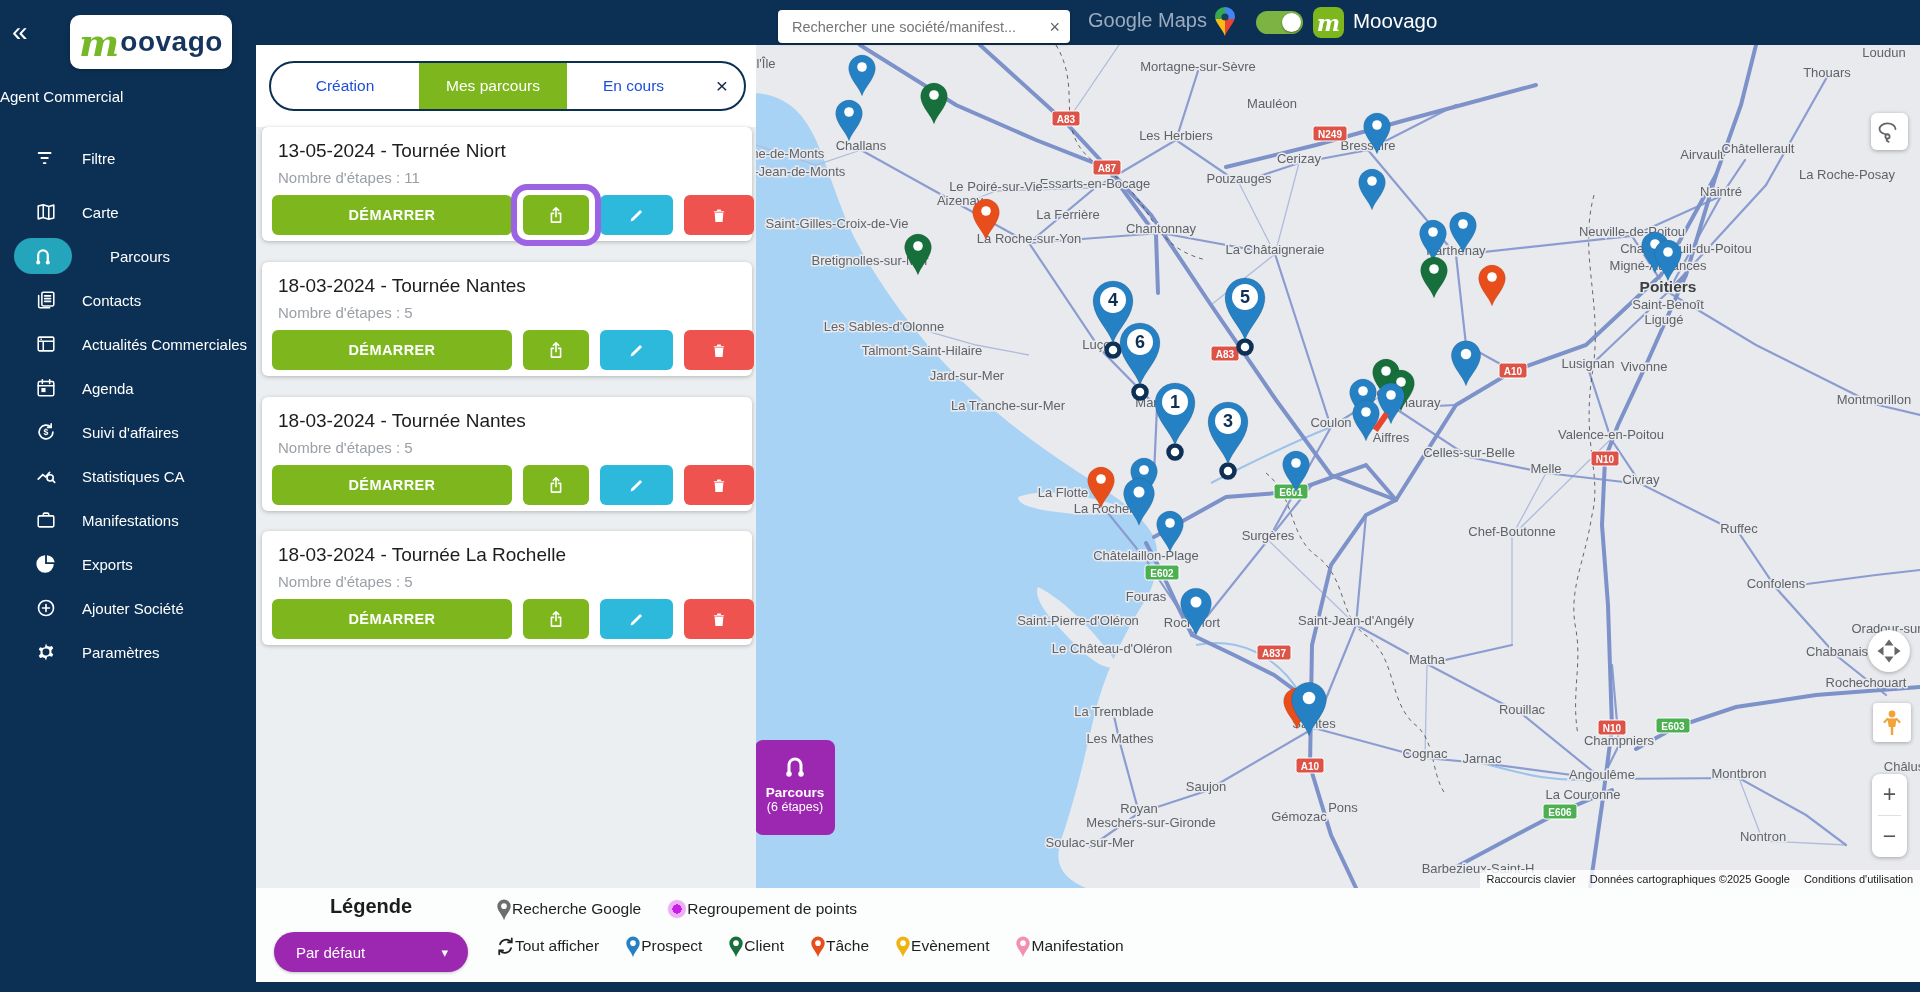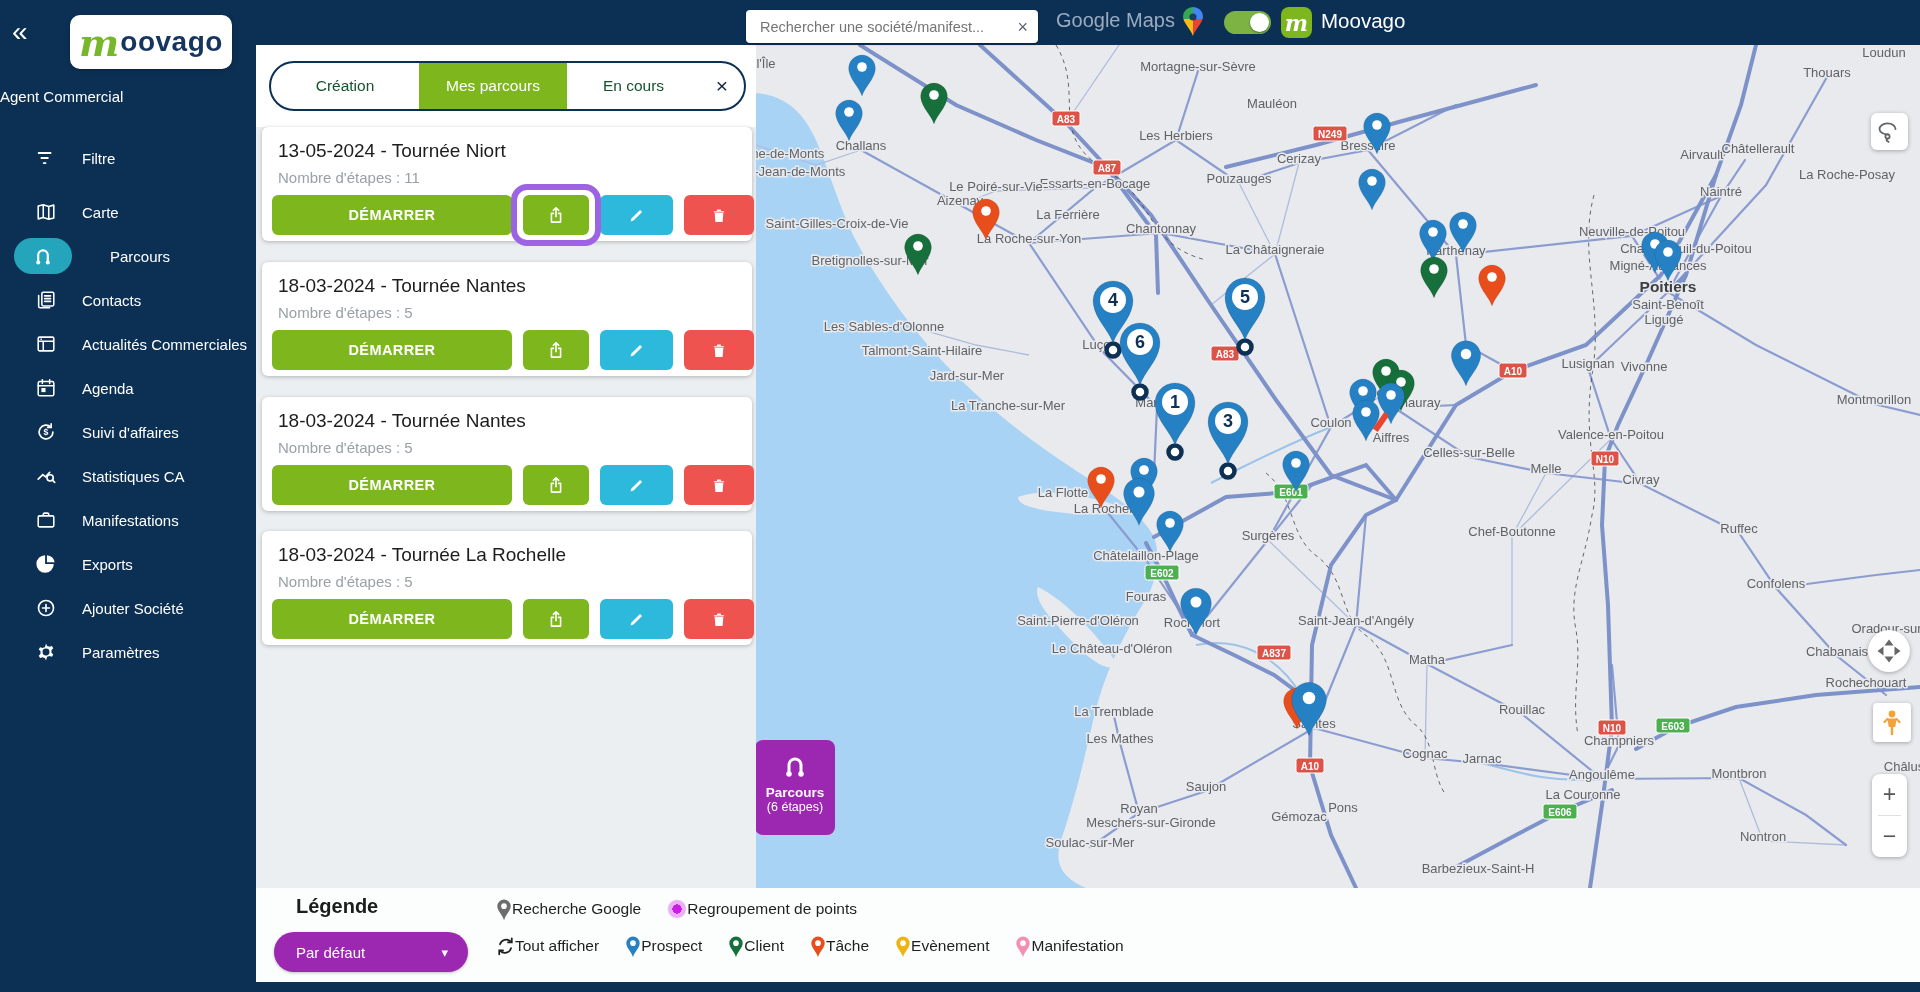--- a/index.html
+++ b/index.html
@@ -1,20 +1,20 @@
 <!DOCTYPE html>
 <html><head>
 <meta charset="utf-8">
 <style>
   * { margin:0; padding:0; box-sizing:border-box; }
   html,body { width:1920px; height:992px; font-family:"Liberation Sans", sans-serif; }
   #app { position:relative; width:1920px; height:992px; background:#0c3054; overflow:hidden; }
 
   
-  .topbar { position:absolute; left:240px; top:0; right:0; height:45px; background:#0c3054; z-index:6; }
+  .topbar { position:absolute; left:272px; top:0; right:0; height:45px; background:#0c3054; z-index:6; }
   .search { position:absolute; left:506px; top:10px; width:292px; height:33px; background:#fff; border-radius:4px;
             display:flex; align-items:center; padding:0 10px 0 14px; box-shadow:0 1px 3px rgba(0,0,0,.35); }
   .search input { flex:1; border:none; outline:none; font-size:14.5px; color:#444; font-family:"Liberation Sans",sans-serif; background:transparent; }
   .search input::placeholder { color:#757575; }
   .search .clear { color:#5f6368; font-size:18px; margin-left:6px; cursor:pointer; line-height:1; }
   .gmaps-label { position:absolute; left:816px; top:9px; font-size:20px; color:#9aabc0; }
   .gmaps-pin { position:absolute; left:942px; top:7px; }
   .toggle { position:absolute; left:984px; top:11px; width:47px; height:23px; border-radius:12px; background:#4a6a4a; cursor:pointer; }
   .toggle.on { background:#7cb342; }
   .toggle .knob { position:absolute; top:2px; left:2px; width:19px; height:19px; border-radius:50%; background:#fff; box-shadow:0 1px 2px rgba(0,0,0,.4); }
@@ -37,21 +37,21 @@
   .nav-item .ic { width:24px; height:24px; margin-left:34px; flex:0 0 auto; display:flex; align-items:center; justify-content:center; }
   .nav-item .lbl { margin-left:24px; white-space:nowrap; }
   .nav-item.active .ic { background:#25a5bc; border-radius:18px; padding:6px 17px; width:58px; height:36px; margin-left:14px; }
   .nav-item.active .lbl { margin-left:38px; }
 
   
   .panel { position:absolute; left:256px; top:45px; width:500px; height:843px; background:#eceff1; z-index:4; }
   .panel-head { position:absolute; top:0; left:0; right:0; height:82px; background:#fff; }
   .tabs { position:absolute; left:13px; top:16px; width:477px; height:50px; border:2px solid #0c3054; border-radius:26px;
           background:#fff; display:flex; overflow:hidden; }
-  .tab { flex:0 0 148px; display:flex; align-items:center; justify-content:center; font-size:15.5px; color:#14532d; cursor:pointer; }
+  .tab { flex:0 0 148px; display:flex; align-items:center; justify-content:center; font-size:15.5px; color:#1d4ed8; cursor:pointer; }
   .tab.t2 { flex:0 0 133px; }
   .tab.active { background:#7db71d; color:#fff; }
   .tab-close { flex:1; display:flex; align-items:center; justify-content:center; font-size:21px; color:#12263f; cursor:pointer; }
   .cards { position:absolute; top:82px; left:0; right:0; height:761px; background:#eceff1; }
   .route-card { position:absolute; left:6px; width:490px; height:114px; background:#fff; border-radius:6px; box-shadow:0 1px 4px rgba(0,0,0,.25); }
   .rc-title { margin:13px 16px 0; font-size:19px; font-weight:normal; color:#1d1d1d; }
   .rc-sub { margin:7px 16px 0; font-size:15px; color:#9aa0a6; }
   .rc-btns { display:flex; margin:9px 10px 0; gap:11px; height:40px; }
   .btn { border:none; border-radius:6px; display:flex; align-items:center; justify-content:center; cursor:pointer; }
   .btn-start { flex:0 0 240px; background:#7db71d; color:#fff; font-weight:bold; font-size:14.5px; letter-spacing:.4px; font-family:"Liberation Sans",sans-serif; }
@@ -60,21 +60,21 @@
   .share-wrap.hl::after { content:''; position:absolute; inset:-11px -12px; border:6px solid #9c63e3; border-radius:16px; pointer-events:none; }
   .b-share { background:#7db71d; }
   .b-edit { flex:0 0 73px; background:#2cb9dc; }
   .b-del { flex:0 0 70px; background:#ee5350; }
   .export-btn { position:absolute; left:6px; top:786px; width:487px; height:39px; background:#7db71d; border:none; border-radius:6px;
                 color:#fff; font-weight:bold; font-size:15px; display:flex; align-items:center; justify-content:center; gap:10px; cursor:pointer;
                 font-family:"Liberation Sans",sans-serif; letter-spacing:.4px; }
 
   
   .legend { position:absolute; left:256px; top:888px; width:1664px; height:94px; background:#fcfdfd; z-index:5; }
-  .legend-title { position:absolute; left:40px; top:7px; width:150px; text-align:left; font-size:20px; font-weight:bold; color:#1c1c1c; }
+  .legend-title { position:absolute; left:40px; top:7px; width:150px; text-align:center; font-size:20px; font-weight:bold; color:#1c1c1c; }
   .filter-pill { position:absolute; left:18px; top:44px; width:194px; height:40px; background:#9c27b0; border-radius:21px; color:#fff;
                  display:flex; align-items:center; padding:0 20px 0 22px; font-size:15px; cursor:pointer; box-shadow:0 1px 3px rgba(0,0,0,.25); }
   .filter-pill .caret { margin-left:auto; font-size:13px; }
   .lg-row { position:absolute; left:240px; display:flex; align-items:center; height:38px; }
   .lg-row1 { top:2px; } .lg-row2 { top:39px; }
   .lg-item { display:flex; align-items:center; margin-right:26px; font-size:15.5px; color:#1f1f1f; }
   .cluster-dot { width:20px; height:20px; border-radius:50%;
                  background:radial-gradient(circle, currentColor 0 32%, rgba(203,30,232,.35) 33% 58%, rgba(203,30,232,0) 70%); }
 
   
@@ -620,20 +620,25 @@
           <circle cx="11" cy="5" r="3.4" fill="#f2a33a"></circle>
           <path d="M6.5,9.5 h9 l-1.2,8.5 h-2 l-0.1,8 h-2.4 l-0.1,-8 h-2 Z" fill="#f2a33a"></path>
           <path d="M6.5,10 L3.5,13 M15.5,10 L18.5,13" stroke="#f2a33a" stroke-width="2.2" stroke-linecap="round"></path>
         </svg>
     </div>
     <div class="zoomctl">
       <div class="zb">+</div>
       <div class="sep"></div>
       <div class="zb">−</div>
     </div>
+    <div class="attrib">
+      <span>Raccourcis clavier</span>
+      <span>Données cartographiques ©2025 Google</span>
+      <span>Conditions d'utilisation</span>
+    </div>
   </div>
 
   <div class="panel">
     <div class="panel-head">
       <div class="tabs">
         <div class="tab t0">Création</div>
         <div class="tab t1 active">Mes parcours</div>
         <div class="tab t2">En cours</div>
         <div class="tab-close">×</div>
       </div>

